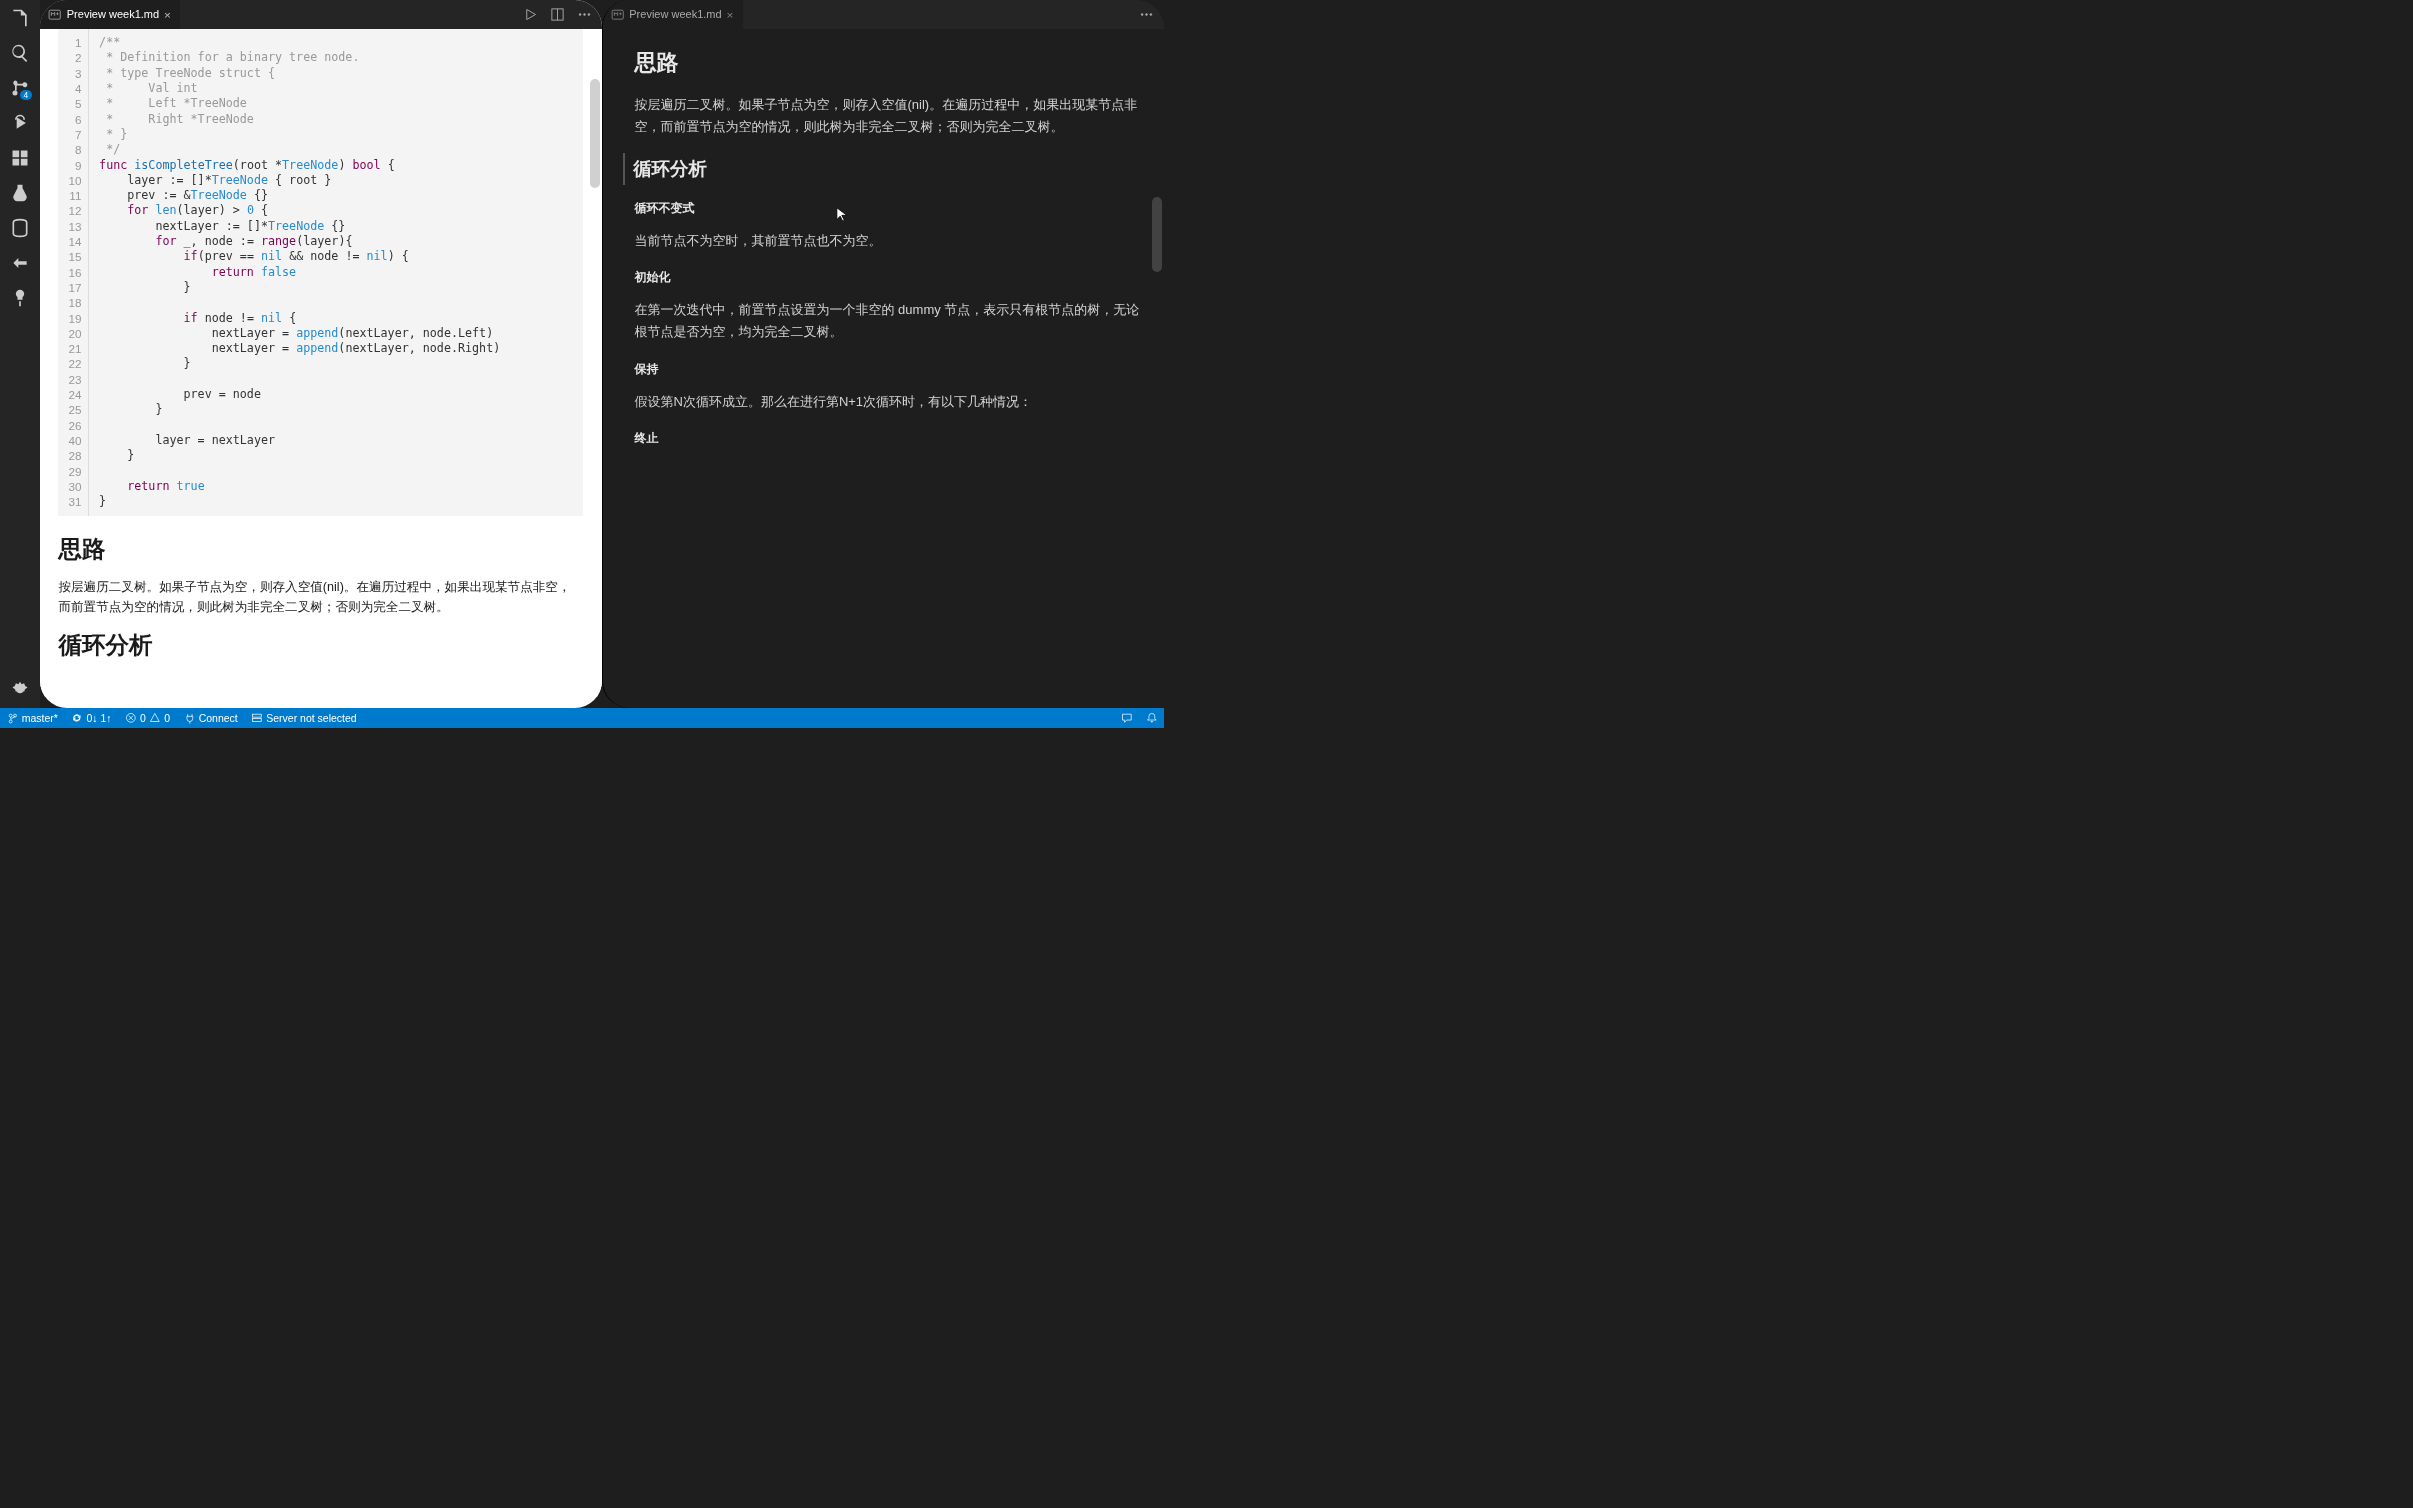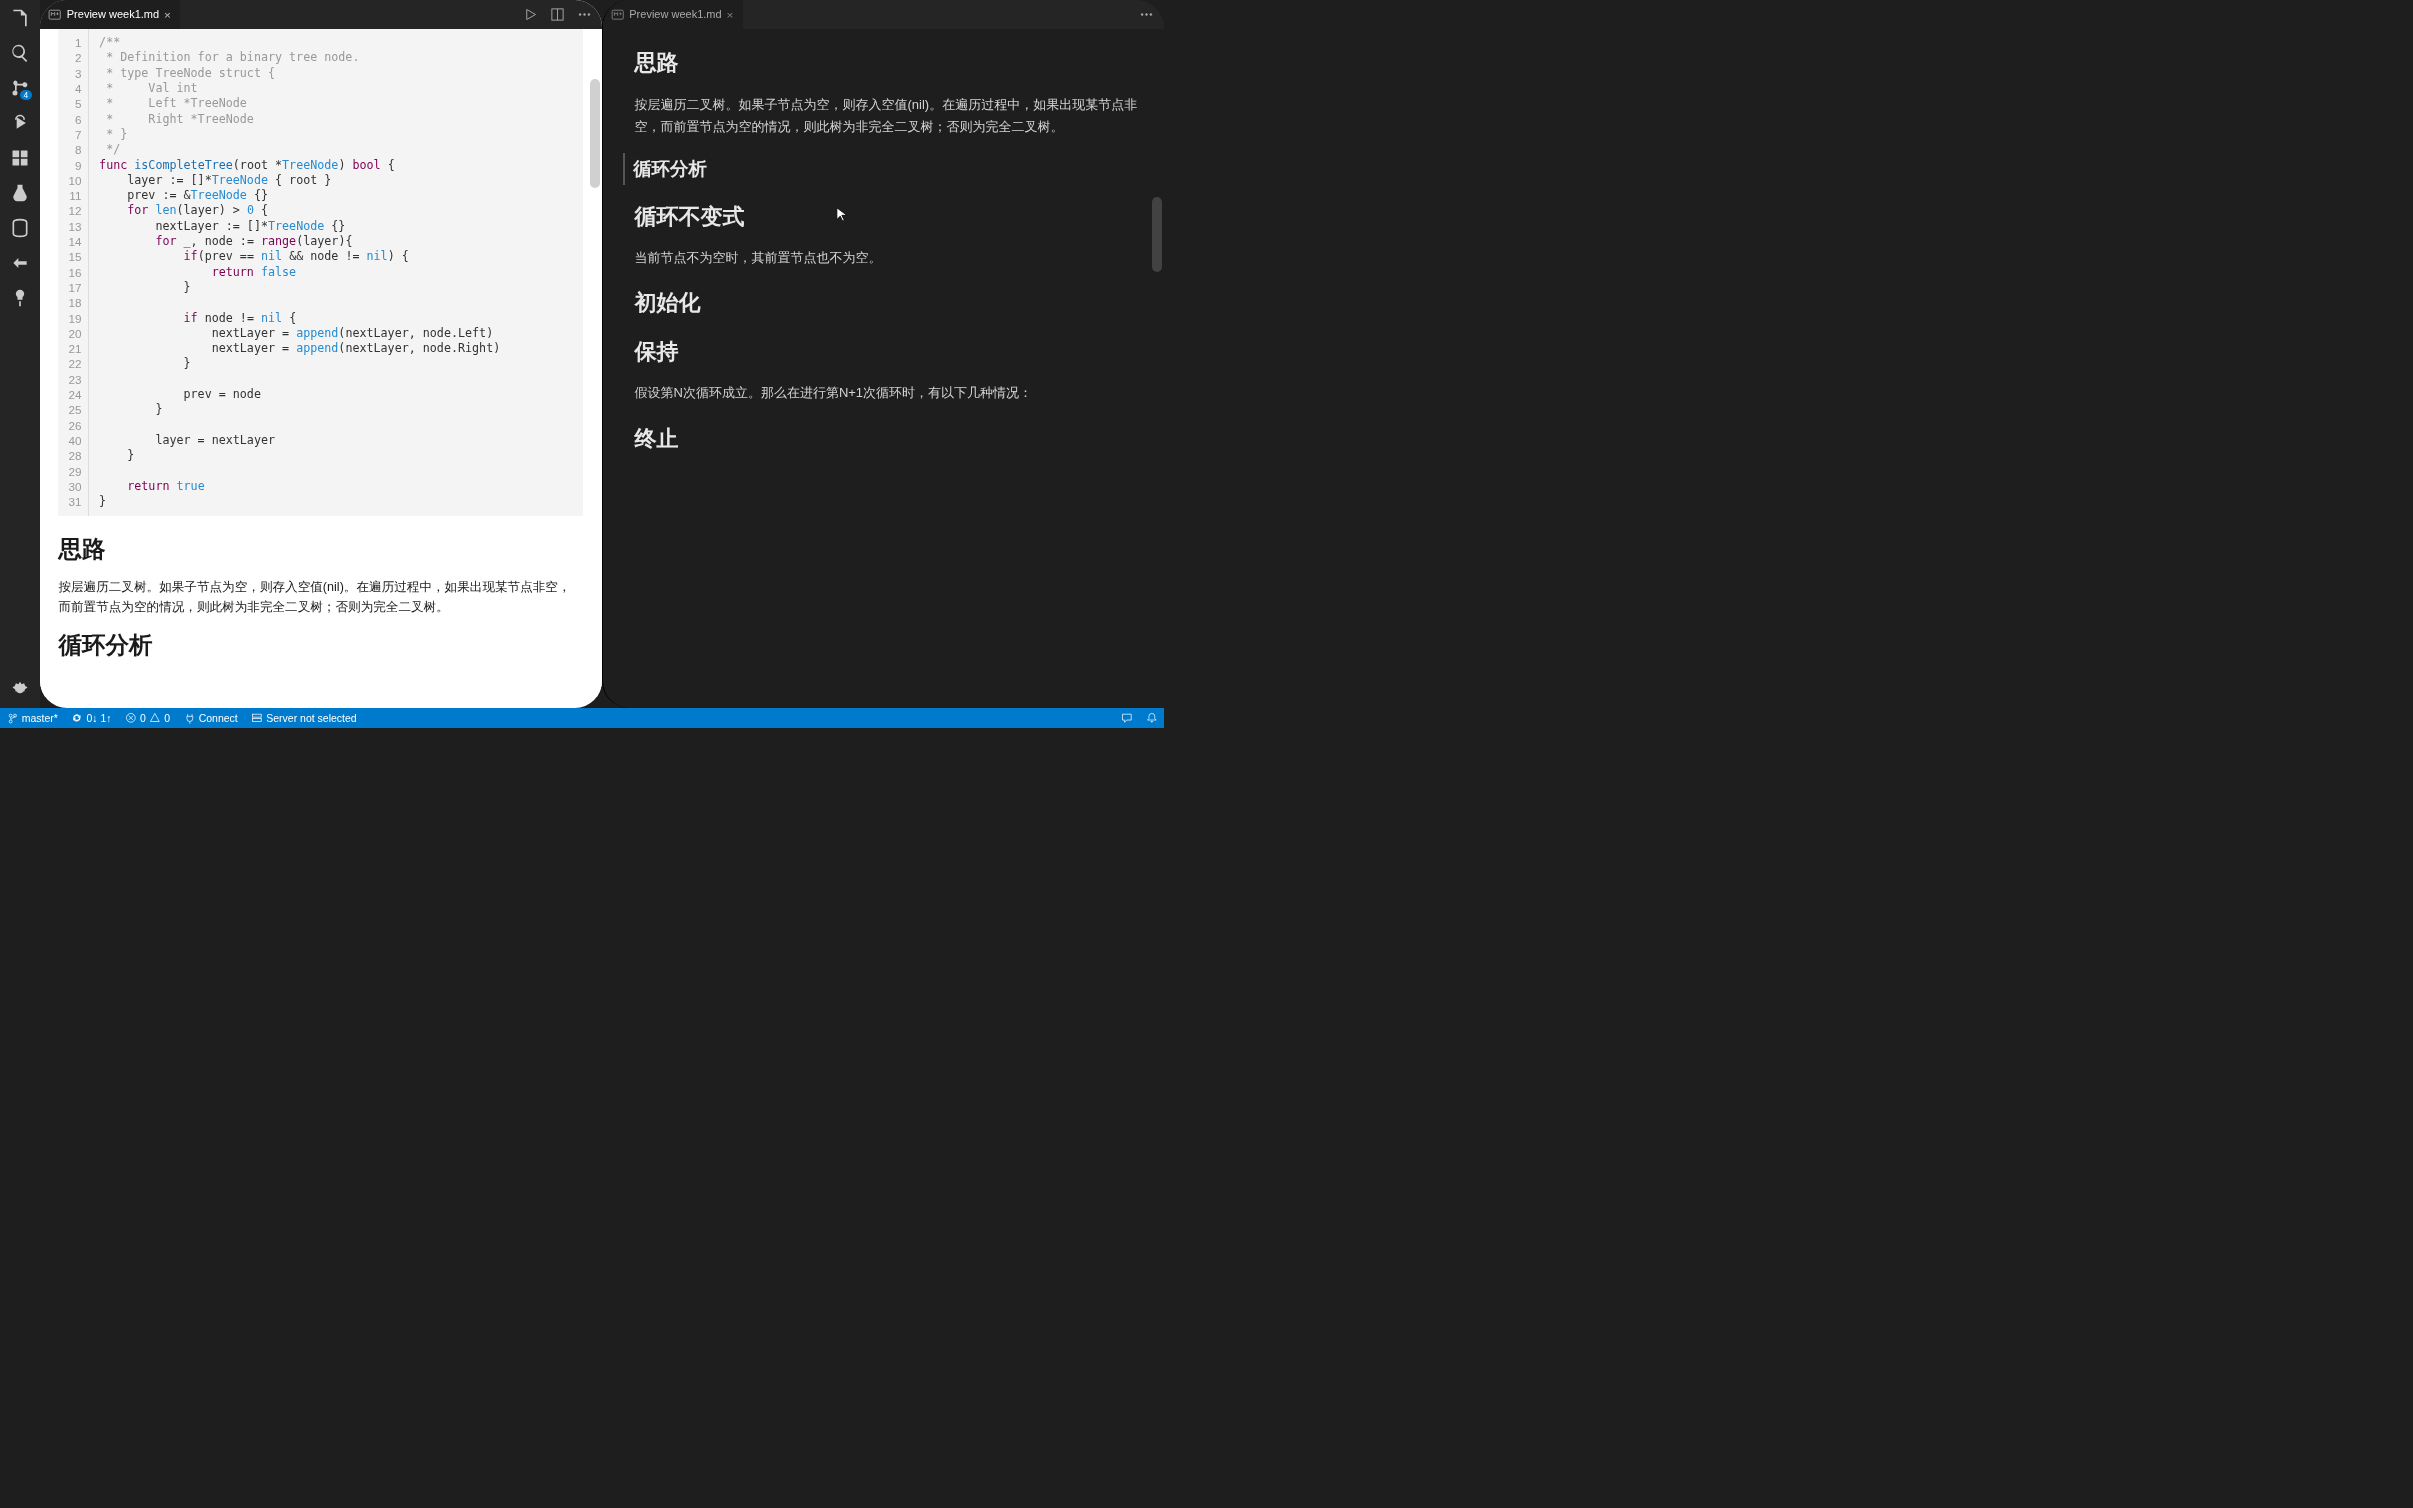--- a/index.html
+++ b/index.html
@@ -76,21 +76,21 @@
 
 .right-body {
   flex:1; background:#1e1e1e; color:#d4d4d4; overflow-y:auto;
   padding:10px 23.5px 25px 32px; font-size:13px; line-height:1.7;
 }
 .right-body h1 { font-size:22px; font-weight:600; margin:5px 0 13.4px; color:#e8e8e8; }
 .right-body h2 {
   font-size:18.4px; font-weight:600; margin:6.7px 0 13.4px; color:#e8e8e8;
   border-left:2.5px solid #555; padding-left:8.4px; margin-left:-11.7px;
 }
-.right-body h3 { font-size:22px; font-weight:600; margin:5px 0 11.7px; color:#e8e8e8; }
+.right-body h3 { font-size:12px; font-weight:600; margin:5px 0 11.7px; color:#e8e8e8; }
 .right-body p { margin:0 0 15px 0; }
 .right-body ul { margin:0 0 15px 18.4px; }
 .right-body li { margin:1.7px 0; }
 
 .status {
   height:20px; background:#007acc; color:#fff; display:flex;
   align-items:center; font-size:10.5px; padding:0 6.7px; gap:13.4px;
 }
 .status .sitem { display:flex; align-items:center; gap:3.4px; cursor:pointer; }
 .status .spacer { flex:1; }
@@ -240,20 +240,21 @@
       </div>
     </div>
     <div class="lw">
       <div class="right-body">
         <h1>思路</h1>
         <p>按层遍历二叉树。如果子节点为空，则存入空值(nil)。在遍历过程中，如果出现某节点非空，而前置节点为空的情况，则此树为非完全二叉树；否则为完全二叉树。</p>
         <h2>循环分析</h2>
         <h3>循环不变式</h3>
         <p>当前节点不为空时，其前置节点也不为空。</p>
         <h3>初始化</h3>
+        <p>在第一次迭代中，前置节点设置为一个非空的 dummy 节点，表示只有根节点的树，无论根节点是否为空，均为完全二叉树。</p>
         <h3>保持</h3>
         <p>假设第N次循环成立。那么在进行第N+1次循环时，有以下几种情况：</p>
         <h3>终止</h3>
       </div>
       <div class="scroll-thumb-r"></div>
     </div>
   </div>
 </div>
 
 <div class="status">

